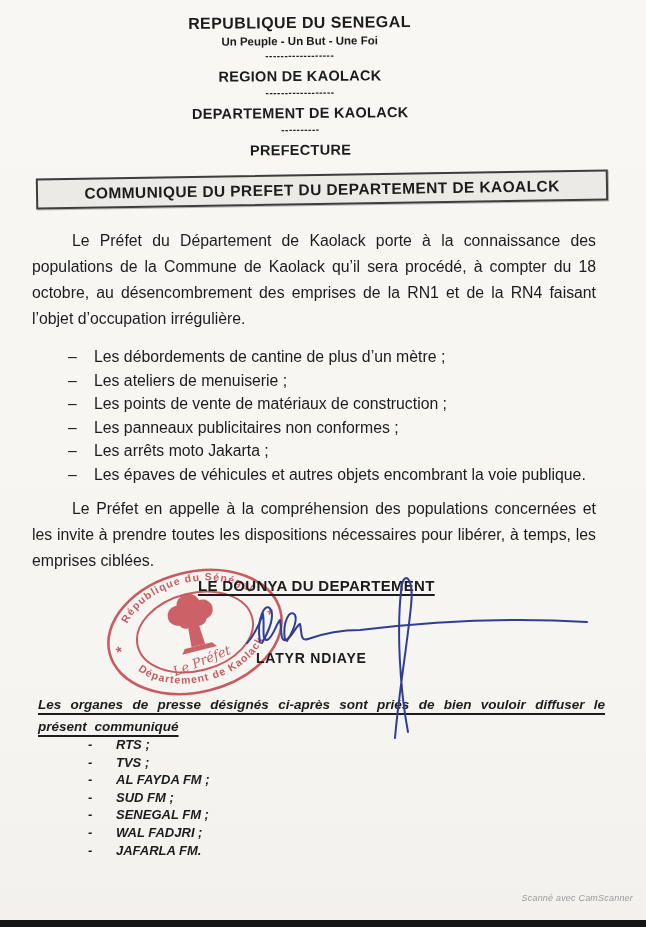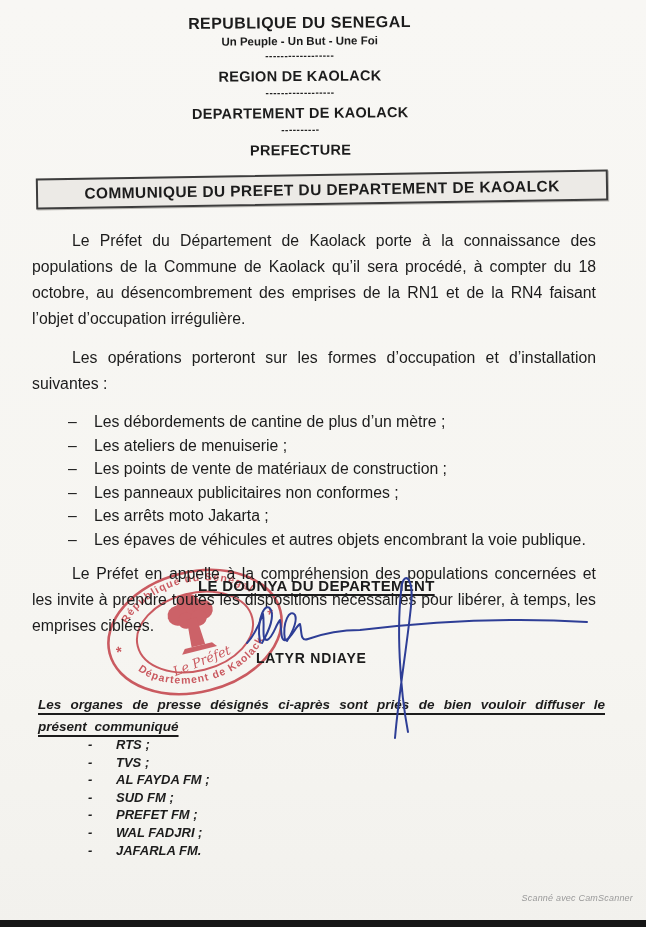--- a/index.html
+++ b/index.html
@@ -69,21 +69,20 @@
     <div class="h-div">----------</div>
     <div class="h-line">PREFECTURE</div>
   </div>
 
   <div class="banner">
     <span>COMMUNIQUE DU PREFET DU DEPARTEMENT DE KAOALCK</span>
   </div>
 
   <div class="body-text">
     <p>Le Préfet du Département de Kaolack porte à la connaissance des populations de la Commune de Kaolack qu’il sera procédé, à compter du 18 octobre, au désencombrement des emprises de la RN1 et de la RN4 faisant l’objet d’occupation irrégulière.</p>
-    <p>Les opérations porteront sur les formes d’occupation et d’installation suivantes :</p>
     <div class="ops-list">
       <div class="ops-item">
         <span class="marker">–</span>
         <span class="txt">Les débordements de cantine de plus d’un mètre ;</span>
       </div>
       <div class="ops-item">
         <span class="marker">–</span>
         <span class="txt">Les ateliers de menuiserie ;</span>
       </div>
       <div class="ops-item">
@@ -160,21 +159,21 @@
     <div class="press-item">
       <span class="marker">-</span>
       <span>AL FAYDA FM ;</span>
     </div>
     <div class="press-item">
       <span class="marker">-</span>
       <span>SUD FM ;</span>
     </div>
     <div class="press-item">
       <span class="marker">-</span>
-      <span>PREFET FM ;</span>
+      <span>SENEGAL FM ;</span>
     </div>
     <div class="press-item">
       <span class="marker">-</span>
       <span>WAL FADJRI ;</span>
     </div>
     <div class="press-item">
       <span class="marker">-</span>
       <span>JAFARLA FM.</span>
     </div>
   </div>

